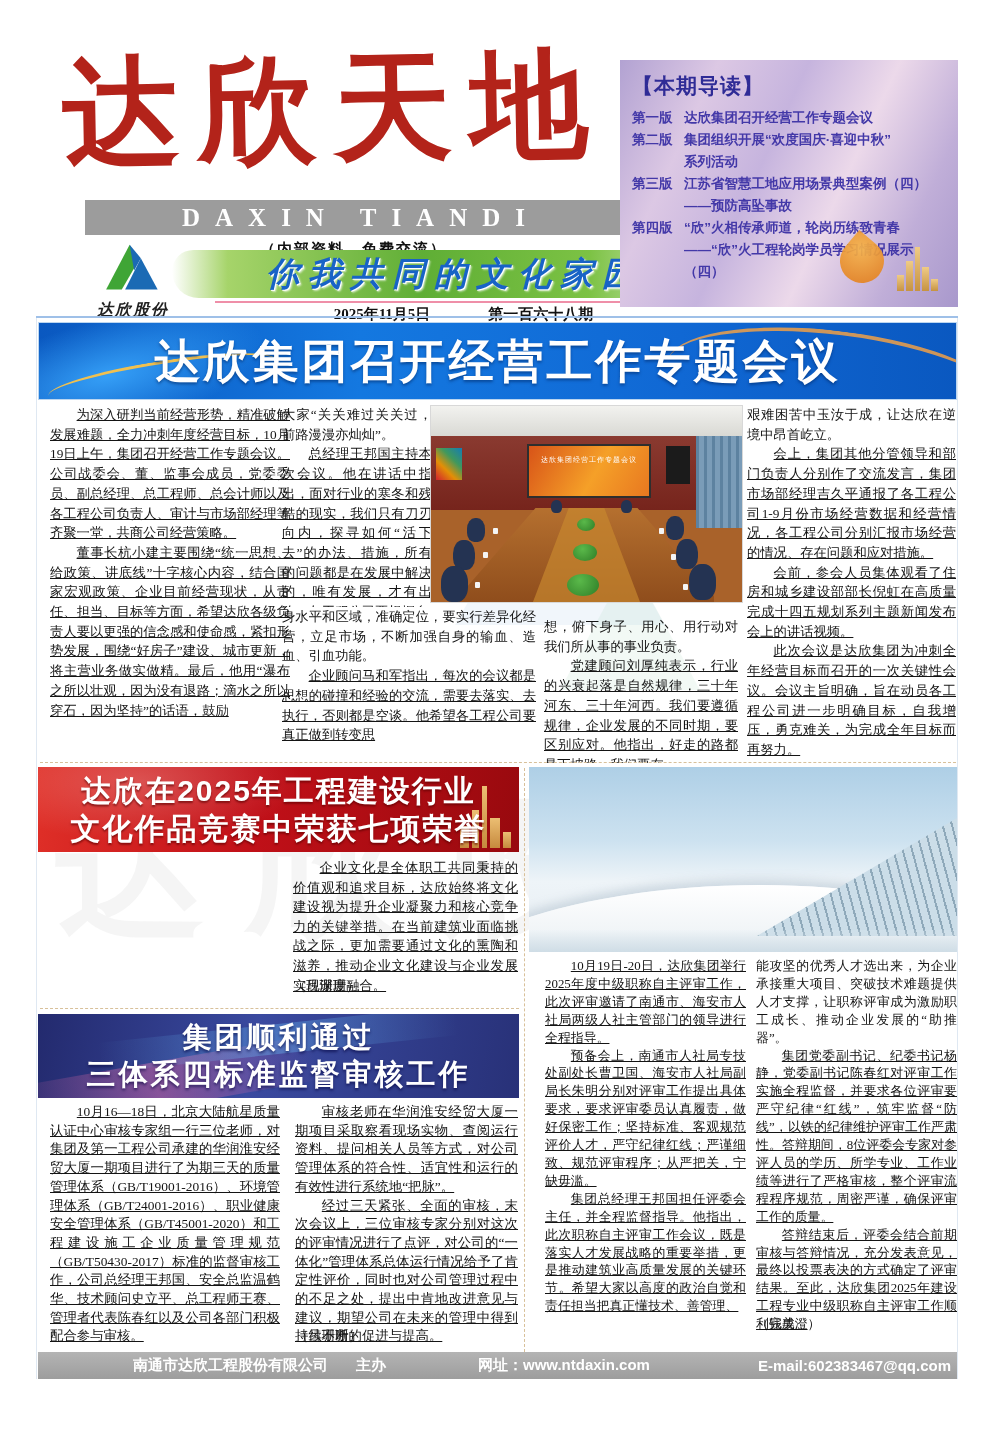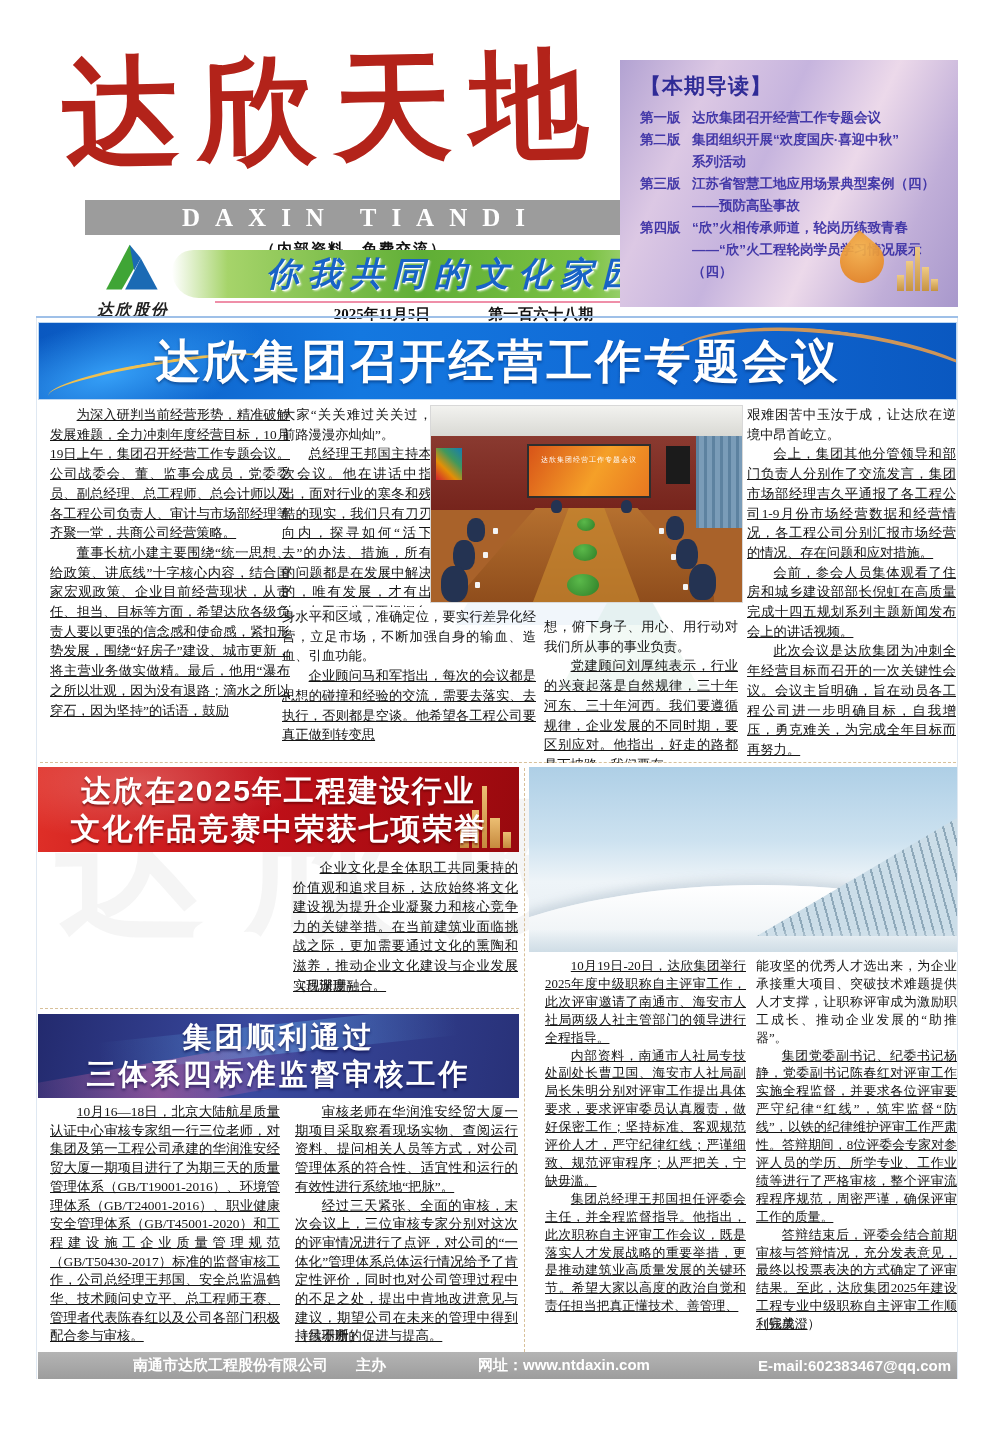--- a/index.html
+++ b/index.html
@@ -25,21 +25,21 @@
   .tree2{left:488px;top:-30px;width:52px;height:52px;background:radial-gradient(circle at 35% 30%,#6cc94c,#257c22);}
   .slogan-text{position:absolute;left:48px;top:2px;width:470px;text-align:center;
     font-size:33px;font-weight:900;font-style:italic;color:#1863c6;letter-spacing:9px;
     text-shadow:1px 1px 0 #fff,2px 2px 2px rgba(255,255,255,.7);white-space:nowrap;}
   .slogan-underline{position:absolute;left:215px;top:301px;width:497px;height:2px;background:#ef8fa8;}
   .date-row{position:absolute;left:215px;top:305px;width:497px;display:flex;justify-content:center;gap:58px;
     font-size:15px;font-weight:bold;color:#111;}
 
   
   .guide-box{position:absolute;left:620px;top:60px;width:338px;height:247px;box-sizing:border-box;
-    padding:12px 10px 10px 20px;overflow:hidden;
+    padding:12px 10px 10px 12px;overflow:hidden;
     background:linear-gradient(115deg,#b2a2d2 0%,#dcc8e4 22%,#c6b4de 42%,#ecd9ea 62%,#c0aed8 82%,#a898cc 100%);}
   .guide-title{font-size:21px;font-weight:900;color:#2f2b96;letter-spacing:1px;margin-bottom:7px;
     font-family:"Liberation Sans","DejaVu Sans",sans-serif;}
   .g-row{display:flex;font-size:13.5px;font-weight:bold;color:#4338a8;line-height:22px;
     font-family:"Liberation Sans","DejaVu Sans",sans-serif;}
   .g-page{flex:0 0 52px;}
   .g-text{flex:1;}
   .g-l1,.g-l2{display:block;}
   .leaf{position:absolute;right:74px;bottom:24px;width:44px;height:44px;
     background:radial-gradient(circle at 30% 30%,#f6b34a,#e07818);
@@ -389,21 +389,21 @@
   </div>
 
   <div class="banner4">
     <div class="b4-roof"></div>
     <div class="b4-glass"></div>
     <div class="b4-reflect"></div>
   </div>
   <div class="a4-wrap">
     <div class="col a4c1 txt a4-text">
       <p class="ind">10月19日-20日，达欣集团举行2025年度中级职称自主评审工作，此次评审邀请了南通市、海安市人社局两级人社主管部门的领导进行全程指导。</p>
-      <p class="ind">内部资料，南通市人社局专技处副处长曹卫国、海安市人社局副局长朱明分别对评审工作提出具体要求，要求评审委员认真履责，做好保密工作；坚持标准、客观规范评价人才，严守纪律红线；严谨细致、规范评审程序；从严把关，宁缺毋滥。</p>
+      <p class="ind">预备会上，南通市人社局专技处副处长曹卫国、海安市人社局副局长朱明分别对评审工作提出具体要求，要求评审委员认真履责，做好保密工作；坚持标准、客观规范评价人才，严守纪律红线；严谨细致、规范评审程序；从严把关，宁缺毋滥。</p>
       <p class="ind">集团总经理王邦国担任评委会主任，并全程监督指导。他指出，此次职称自主评审工作会议，既是落实人才发展战略的重要举措，更是推动建筑业高质量发展的关键环节。希望大家以高度的政治自觉和责任担当把真正懂技术、善管理、</p>
     </div>
     <div class="col a4c2 txt a4-text">
       <p>能攻坚的优秀人才选出来，为企业承接重大项目、突破技术难题提供人才支撑，让职称评审成为激励职工成长、推动企业发展的“助推器”。</p>
       <p class="ind">集团党委副书记、纪委书记杨静，党委副书记陈春红对评审工作实施全程监督，并要求各位评审要严守纪律“红线”，筑牢监督“防线”，以铁的纪律维护评审工作严肃性。答辩期间，8位评委会专家对参评人员的学历、所学专业、工作业绩等进行了严格审核，整个评审流程程序规范，周密严谨，确保评审工作的质量。</p>
       <p class="ind">答辩结束后，评委会结合前期审核与答辩情况，充分发表意见，最终以投票表决的方式确定了评审结果。至此，达欣集团2025年建设工程专业中级职称自主评审工作顺利完成。</p>
       <p class="byline">（钱美澄）</p>
     </div>
   </div>
 

